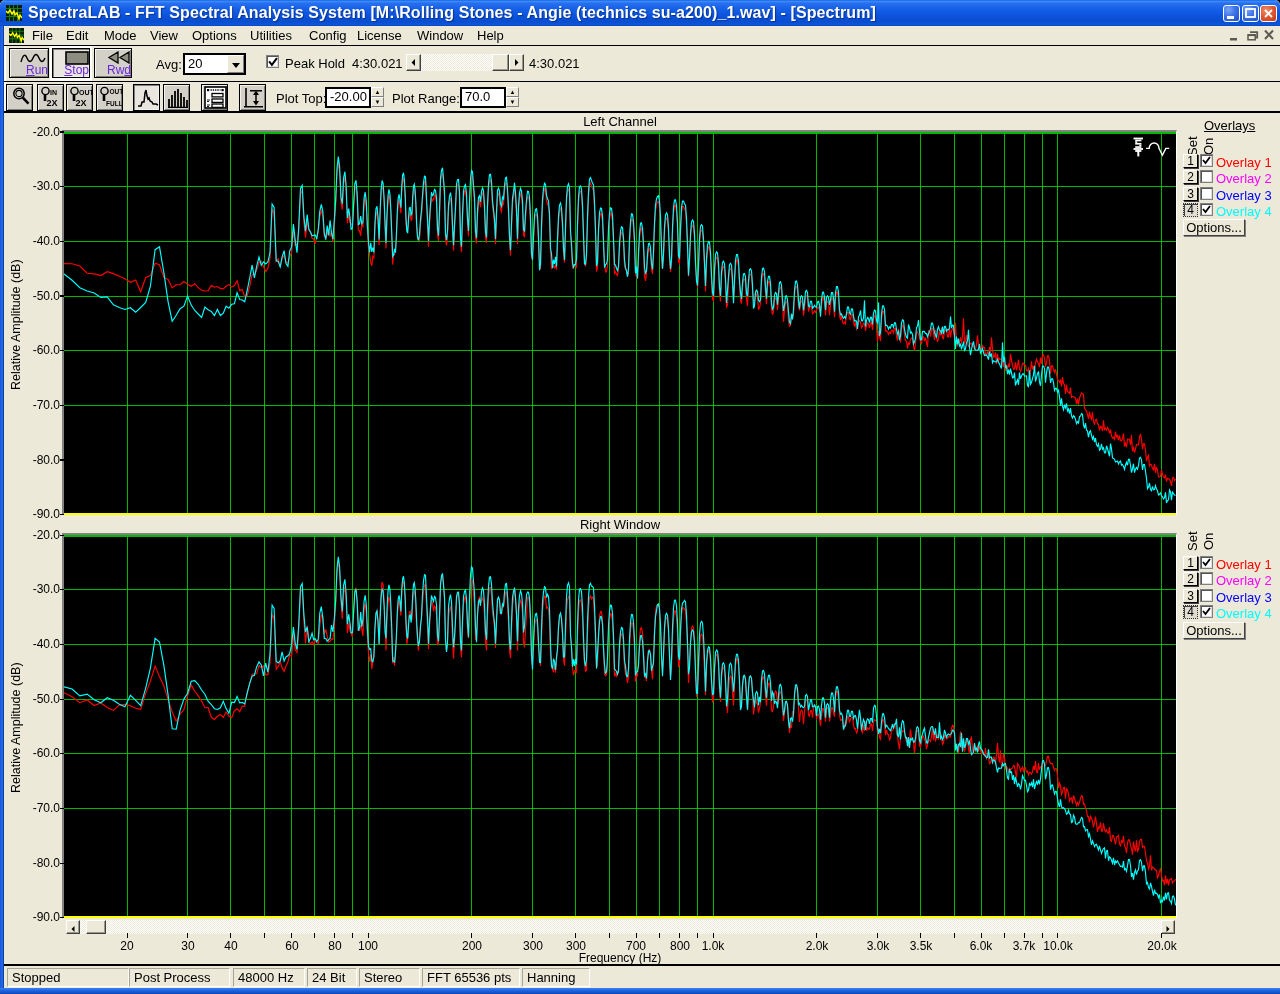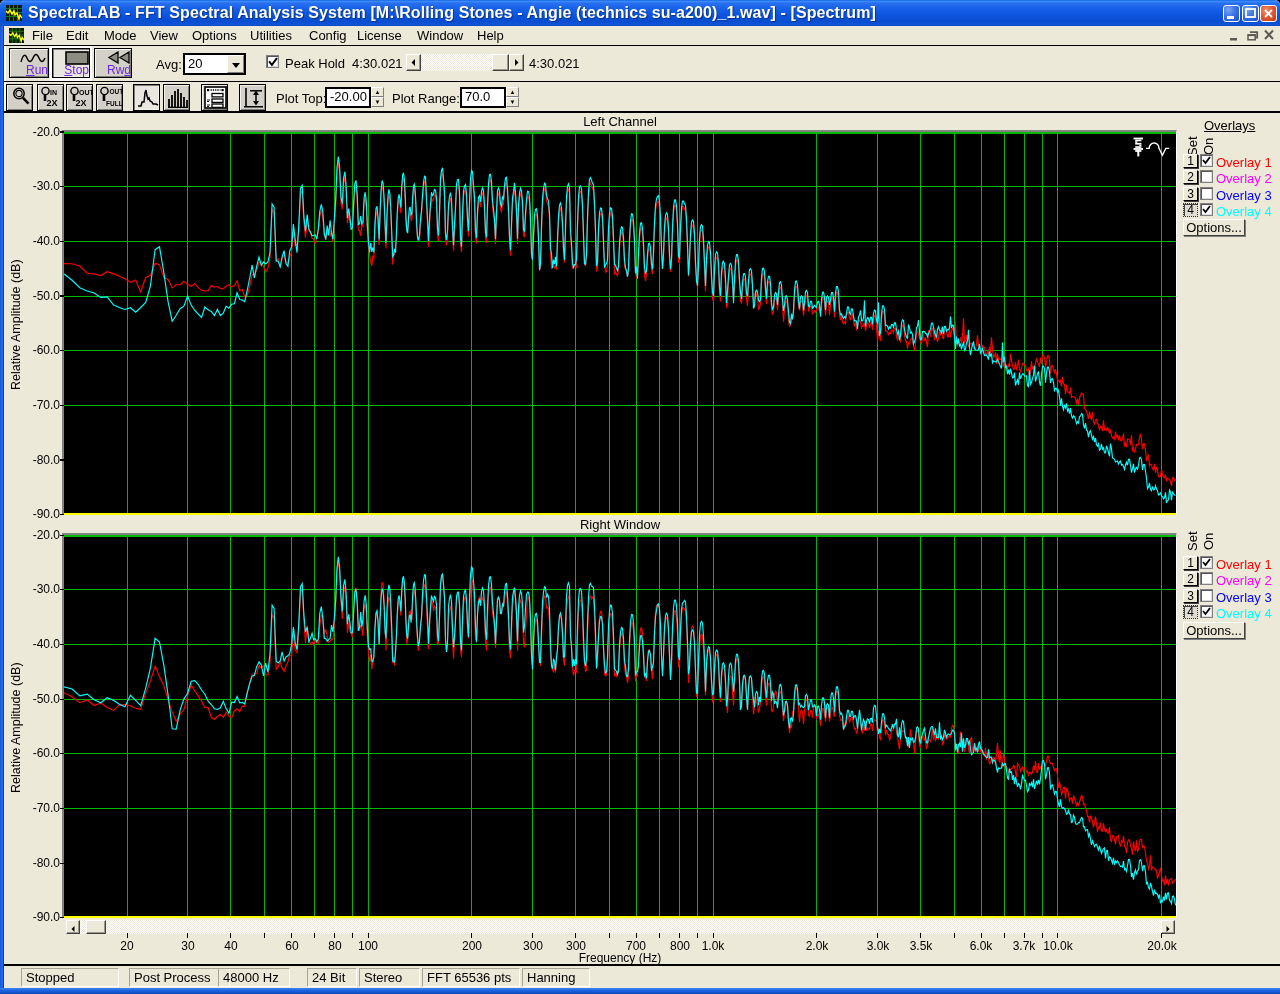--- a/index.html
+++ b/index.html
@@ -449,21 +449,21 @@
       <div class="nbtn press" style="top:72px">4</div>
       <div class="cb" style="left:17px;top:72px">
         <svg width="9" height="9" viewBox="0 0 9 9">
           <path d="M1 4 l2.5 3 L8 1" stroke="#000" stroke-width="1.8" fill="none"></path>
         </svg>
       </div>
       <div style="position:absolute;left:33px;top:73px;font-size:13px;color:#00ffff;white-space:nowrap">Overlay 4</div>
       <div class="obtn" style="top:89px">Options...</div>
     </div>
     <div class="hline" style="top:964px;height:2px"></div>
-    <div class="sb-cell" style="left:21px;width:98px">Stopped</div>
+    <div class="sb-cell" style="left:7px;width:122px">Stopped</div>
     <div class="sb-cell" style="left:129px;width:101px">Post Process</div>
-    <div class="sb-cell" style="left:218px;width:72px">48000 Hz</div>
+    <div class="sb-cell" style="left:233px;width:72px">48000 Hz</div>
     <div class="sb-cell" style="left:307px;width:50px">24 Bit</div>
     <div class="sb-cell" style="left:359px;width:61px">Stereo</div>
     <div class="sb-cell" style="left:422px;width:98px">FFT 65536 pts</div>
     <div class="sb-cell" style="left:522px;width:68px">Hanning</div>
     <div style="position:absolute;left:0;top:26px;width:4px;height:962px;background:linear-gradient(90deg,#1450c8 0,#2166e8 1px,#2166e8 3px,#0f3f9f 3px)"></div>
     <div style="position:absolute;left:0;top:988px;width:1280px;height:6px;background:linear-gradient(180deg,#3d86f2 0,#2269e4 2px,#1557d2 4px,#0c46b4 6px)"></div>
   </div>
 </body></html>

